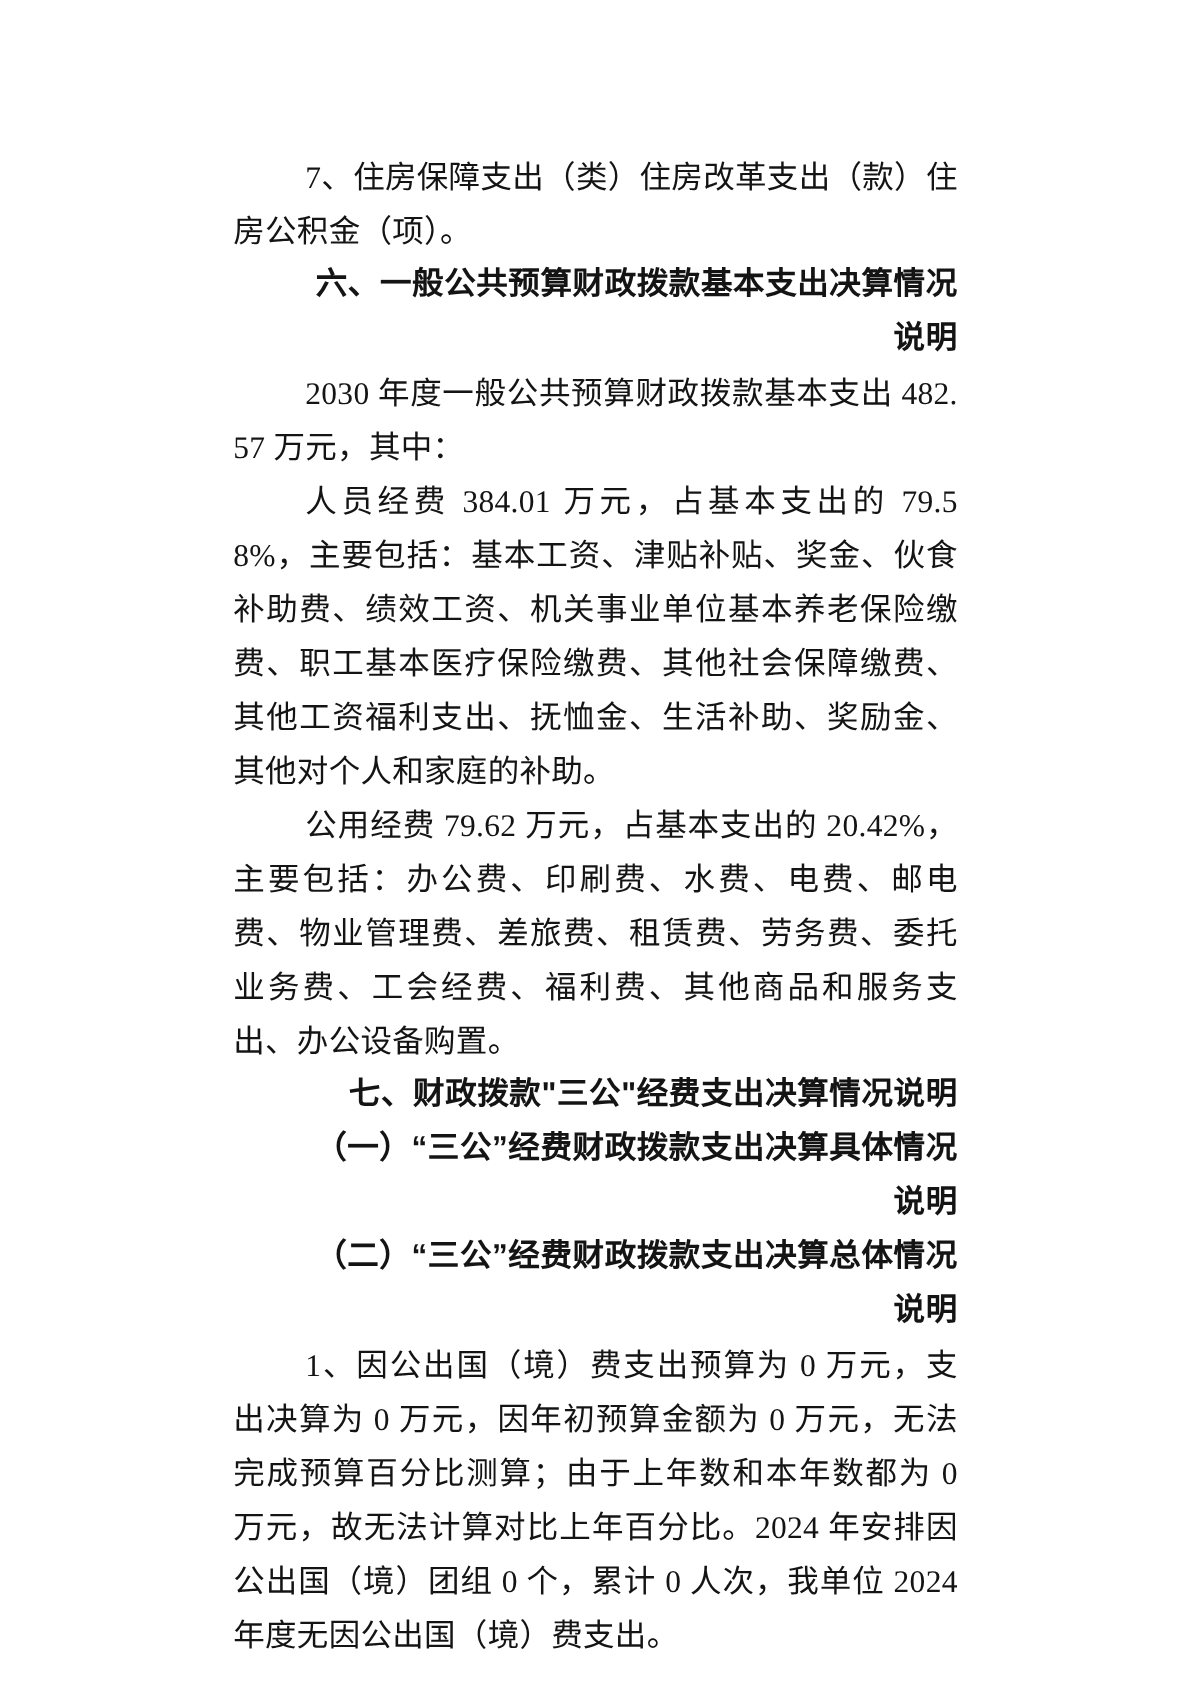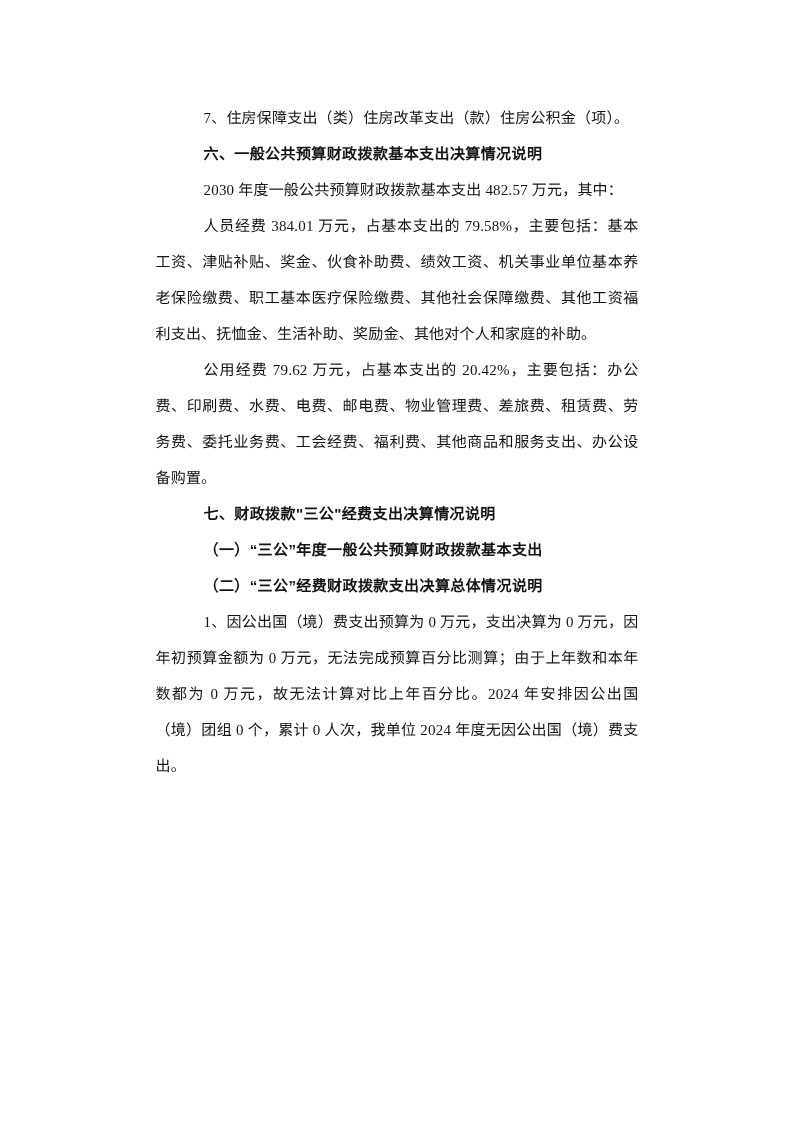--- a/index.html
+++ b/index.html
@@ -11,50 +11,50 @@
     position: relative;
     width: 654px;
     height: 1122px;
     margin: 0 auto;
     background: #ffffff;
     overflow: hidden;
     box-sizing: border-box;
     padding: 100px 85px 0 86px;
     color: #141414;
     font-family: "Liberation Serif", "DejaVu Serif", serif;
-    font-size: 15px;
+    font-size: 21px;
     line-height: 36px;
   }
   .para {
     margin: 0;
     text-align: justify;
     text-justify: inter-character;
     text-indent: 48px;
     word-break: break-all;
     letter-spacing: 0.2px;
   }
   .para.body {
     font-family: "Liberation Serif", "DejaVu Serif", serif;
     font-weight: normal;
   }
   .para.heading1,
   .para.heading2 {
     font-family: "Liberation Sans", "DejaVu Sans", sans-serif;
     font-weight: bold;
-    text-align: left;
+    text-align: right;
     letter-spacing: 0.4px;
   }
 </style>
 </head>
 <body>
 
 <div class="page">
   <p class="para body">7、住房保障支出（类）住房改革支出（款）住房公积金（项）。</p>
   <p class="para heading1">六、一般公共预算财政拨款基本支出决算情况说明</p>
   <p class="para body">2030 年度一般公共预算财政拨款基本支出 482.57 万元，其中：</p>
   <p class="para body">人员经费 384.01 万元，占基本支出的 79.58%，主要包括：基本工资、津贴补贴、奖金、伙食补助费、绩效工资、机关事业单位基本养老保险缴费、职工基本医疗保险缴费、其他社会保障缴费、其他工资福利支出、抚恤金、生活补助、奖励金、其他对个人和家庭的补助。</p>
   <p class="para body">公用经费 79.62 万元，占基本支出的 20.42%，主要包括：办公费、印刷费、水费、电费、邮电费、物业管理费、差旅费、租赁费、劳务费、委托业务费、工会经费、福利费、其他商品和服务支出、办公设备购置。</p>
   <p class="para heading1">七、财政拨款"三公"经费支出决算情况说明</p>
-  <p class="para heading2">（一）“三公”年度一般公共预算财政拨款基本支出</p>
+  <p class="para heading2">（一）“三公”经费财政拨款支出决算具体情况说明</p>
   <p class="para heading2">（二）“三公”经费财政拨款支出决算总体情况说明</p>
   <p class="para body">1、因公出国（境）费支出预算为 0 万元，支出决算为 0 万元，因年初预算金额为 0 万元，无法完成预算百分比测算；由于上年数和本年数都为 0 万元，故无法计算对比上年百分比。2024 年安排因公出国（境）团组 0 个，累计 0 人次，我单位 2024 年度无因公出国（境）费支出。</p>
 
 </div>
 
 </body></html>

